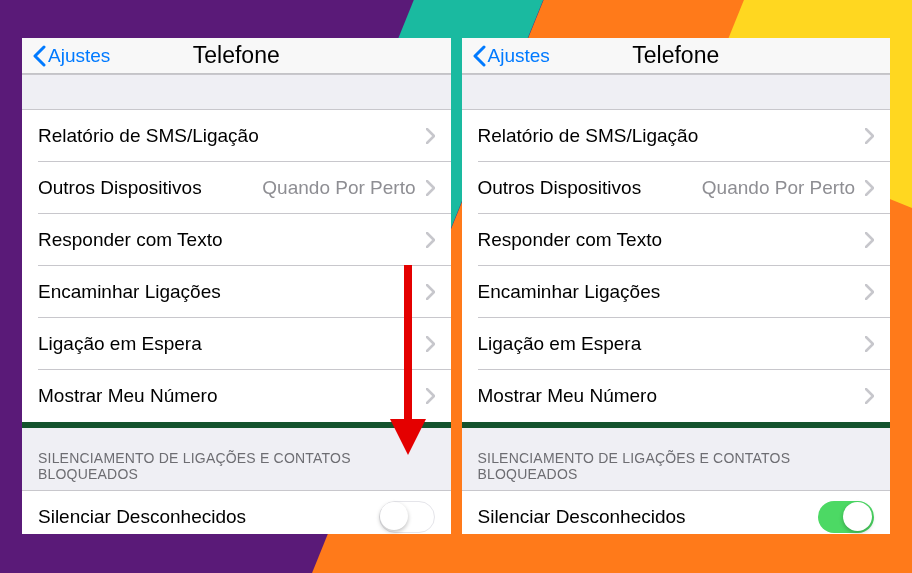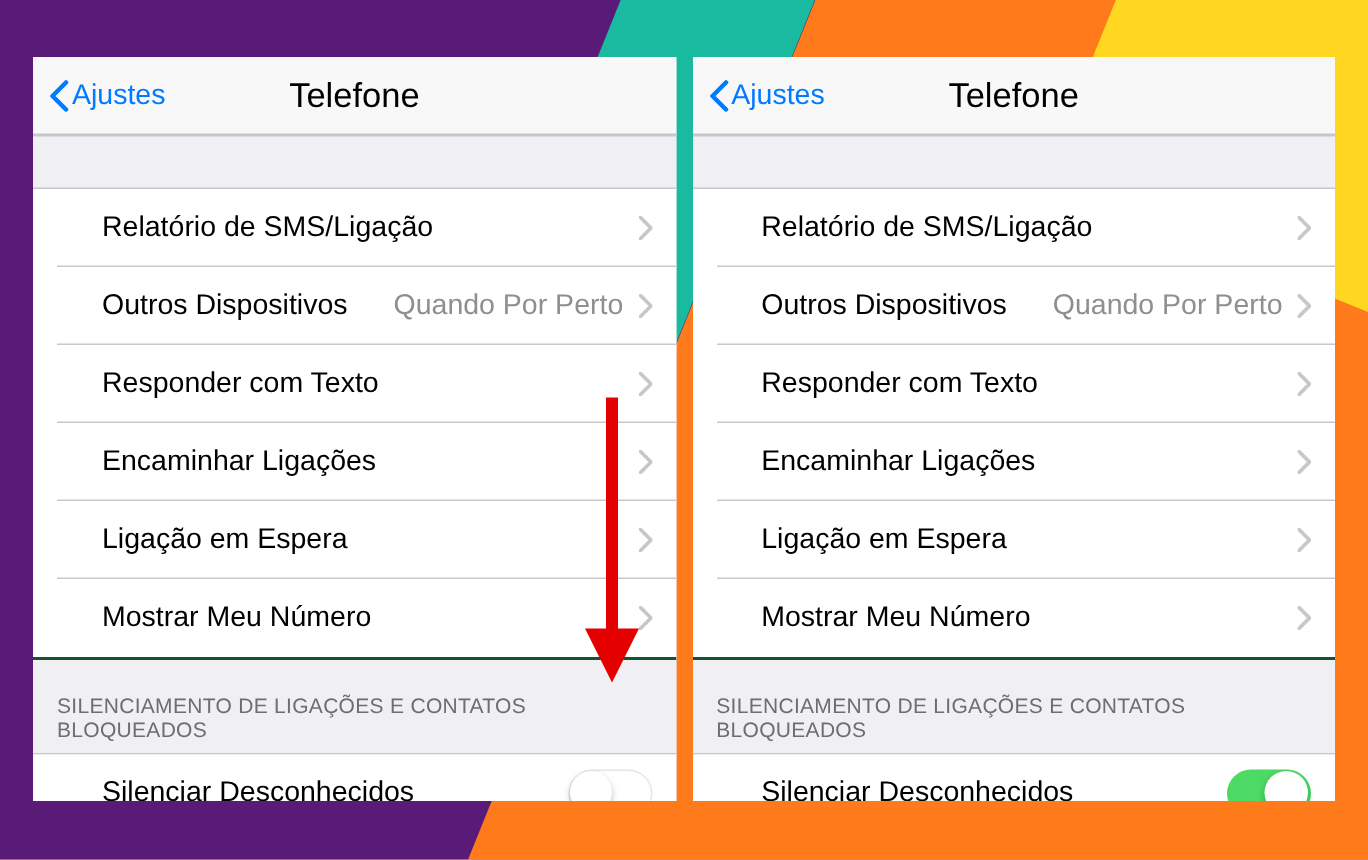--- a/index.html
+++ b/index.html
@@ -69,21 +69,21 @@
       flex: 1;
       background: #efeff4;
       border-radius: 0;
       display: flex;
       flex-direction: column;
       overflow: hidden;
       position: relative;
     }
 
     .nav {
-      height: 52px;
+      height: 36px;
       background: #f8f8f8;
       border-bottom: 1px solid #c4c4c7;
       position: relative;
       display: flex;
       align-items: center;
       padding: 0 10px;
     }
 
     .back-btn {
       display: flex;
@@ -141,21 +141,20 @@
       right: 0;
       bottom: 0;
       height: 1px;
       background: #c8c7cc;
     }
 
     .row-label {
       flex: 1;
       font-size: 19px;
       color: #000;
-      margin-left: 30px;
     }
 
     .row-detail {
       font-size: 19px;
       color: #8e8e93;
       margin-right: 10px;
       margin-left: 29px;
     }
 
     .row-chevron {
@@ -167,21 +166,21 @@
     .row-chevron svg {
       display: block;
     }
 
     .section-header {
       padding: 22px 16px 8px 16px;
       font-size: 14px;
       letter-spacing: 0.2px;
       color: #6d6d72;
       background: #efeff4;
-      border-top: 2px solid #14532d;
+      border-top: 6px solid #14532d;
       border-bottom: 1px solid #c8c7cc;
     }
 
     .toggle {
       width: 56px;
       height: 32px;
       border-radius: 16px;
       position: relative;
       cursor: pointer;
     }

